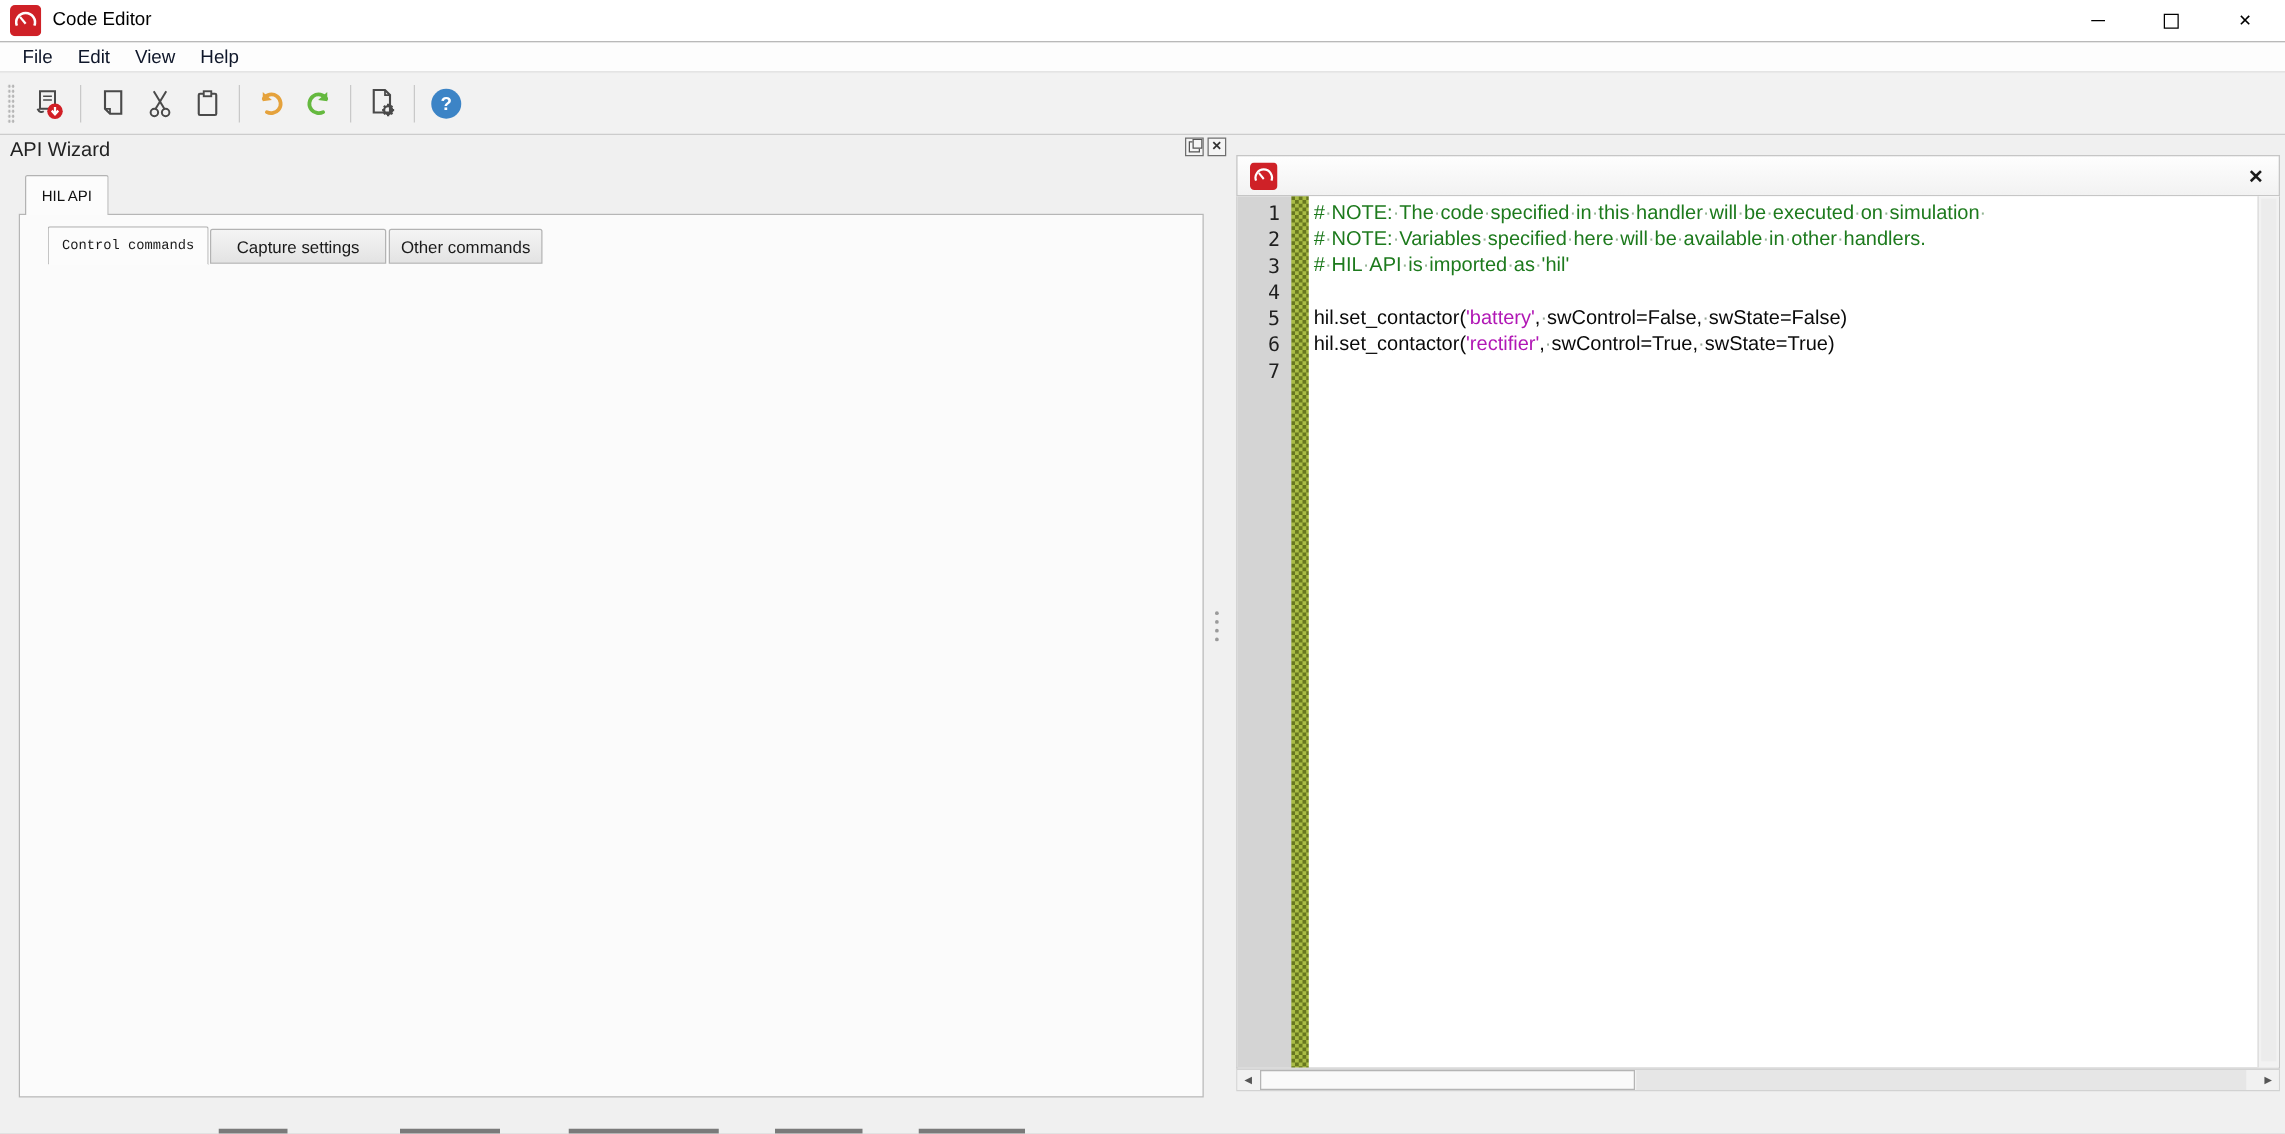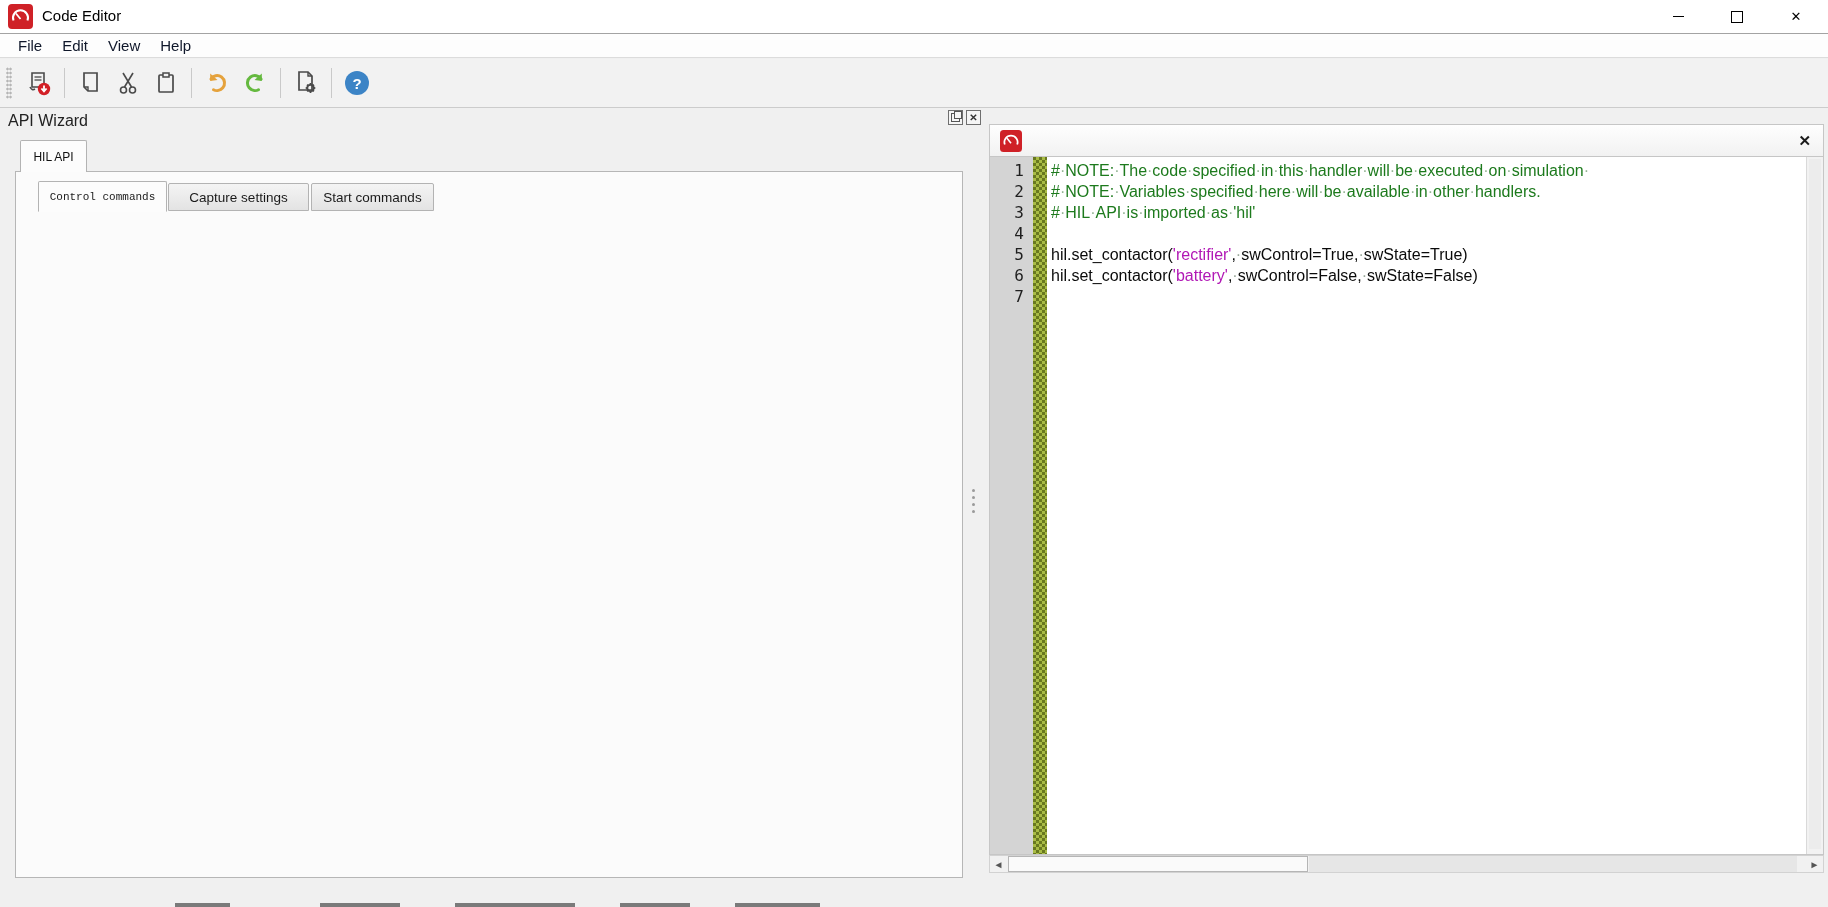--- a/index.html
+++ b/index.html
@@ -231,21 +231,21 @@
     </div>
   <div class="abs dock-btn" style="left:966px;">
       <div class="dock-close-x">✕</div>
     </div>
 
   <div class="abs hilapi-tab">HIL API</div>
   <div class="abs wizard-frame"></div>
 
   <div class="abs cmd-tab active" style="left:38px;width:129px;">Control commands</div>
   <div class="abs cmd-tab" style="left:168px;width:141px;">Capture settings</div>
-  <div class="abs cmd-tab" style="left:311px;width:123px;">Start commands</div>
+  <div class="abs cmd-tab" style="left:311px;width:123px;">Other commands</div>
 
   <div class="abs scroll-area"></div>
 
   <div class="abs section-hdr" style="top:228px;">
     <div class="tri-right"></div>
     <span>Source settings</span>
   </div>
   <div class="abs section-hdr" style="top:257px;">
     <div class="tri-down"></div>
     <span>PV settings</span>
@@ -455,22 +455,22 @@
           <div class="ln">6</div>
           <div class="ln">7</div>
         </div>
     </div>
     <div class="foldstrip"></div>
     <div class="code-area">
         <div class="cl"><span class="comment">#</span><span class="ws">·</span><span class="comment">NOTE:</span><span class="ws">·</span><span class="comment">The</span><span class="ws">·</span><span class="comment">code</span><span class="ws">·</span><span class="comment">specified</span><span class="ws">·</span><span class="comment">in</span><span class="ws">·</span><span class="comment">this</span><span class="ws">·</span><span class="comment">handler</span><span class="ws">·</span><span class="comment">will</span><span class="ws">·</span><span class="comment">be</span><span class="ws">·</span><span class="comment">executed</span><span class="ws">·</span><span class="comment">on</span><span class="ws">·</span><span class="comment">simulation</span><span class="ws">·</span></div>
         <div class="cl"><span class="comment">#</span><span class="ws">·</span><span class="comment">NOTE:</span><span class="ws">·</span><span class="comment">Variables</span><span class="ws">·</span><span class="comment">specified</span><span class="ws">·</span><span class="comment">here</span><span class="ws">·</span><span class="comment">will</span><span class="ws">·</span><span class="comment">be</span><span class="ws">·</span><span class="comment">available</span><span class="ws">·</span><span class="comment">in</span><span class="ws">·</span><span class="comment">other</span><span class="ws">·</span><span class="comment">handlers.</span></div>
         <div class="cl"><span class="comment">#</span><span class="ws">·</span><span class="comment">HIL</span><span class="ws">·</span><span class="comment">API</span><span class="ws">·</span><span class="comment">is</span><span class="ws">·</span><span class="comment">imported</span><span class="ws">·</span><span class="comment">as</span><span class="ws">·</span><span class="comment">'hil'</span></div>
         <div class="cl"></div>
+        <div class="cl"><span class="code">hil.set_contactor(</span><span class="string">'battery'</span><span class="code">,</span><span class="ws code-ws">·</span><span class="code">swControl=False,</span><span class="ws code-ws">·</span><span class="code">swState=False)</span></div>
         <div class="cl"><span class="code">hil.set_contactor(</span><span class="string">'rectifier'</span><span class="code">,</span><span class="ws code-ws">·</span><span class="code">swControl=True,</span><span class="ws code-ws">·</span><span class="code">swState=True)</span></div>
-        <div class="cl"><span class="code">hil.set_contactor(</span><span class="string">'battery'</span><span class="code">,</span><span class="ws code-ws">·</span><span class="code">swControl=False,</span><span class="ws code-ws">·</span><span class="code">swState=False)</span></div>
         <div class="cl"></div>
       </div>
     <div class="editor-vscroll">
       <div class="sb-thumb abs" style="left:2px;top:2px;width:12px;height:690px;border:none;background:#ececec;"></div>
     </div>
   </div>
 
   <div class="abs hscroll" style="left:989px;top:855px;width:835px;height:18px;border:1px solid #d2d2d2;">
     <div class="sb-arrow abs" style="left:0;top:0;width:17px;height:16px;">◄</div>
     <div class="sb-thumb abs" style="left:18px;top:0px;width:300px;height:16px;background:#fafafa;border:1px solid #b5b5b5;"></div>

